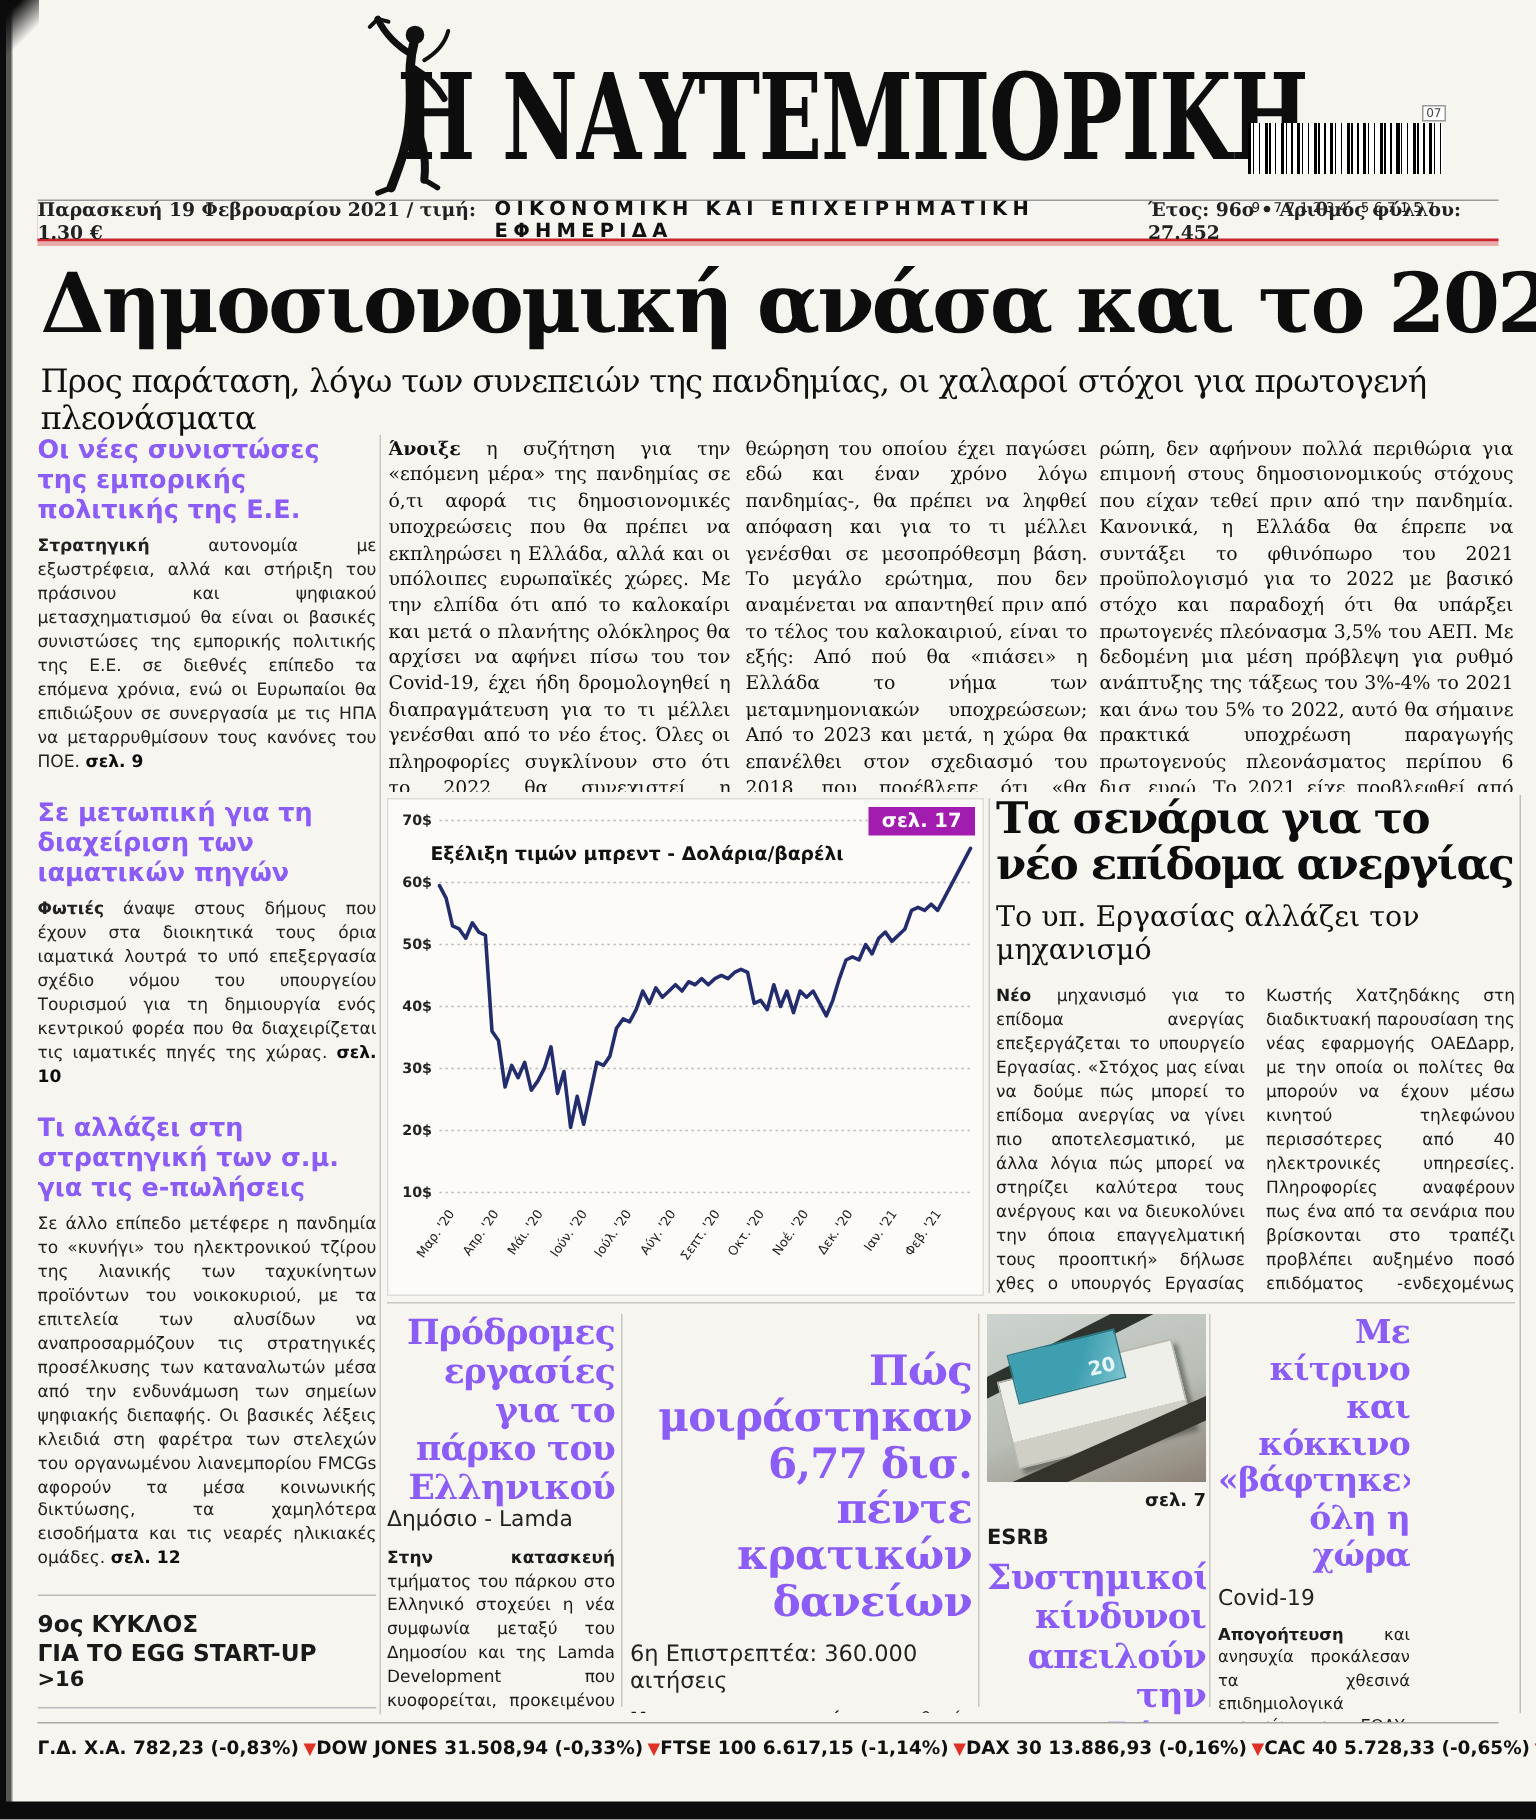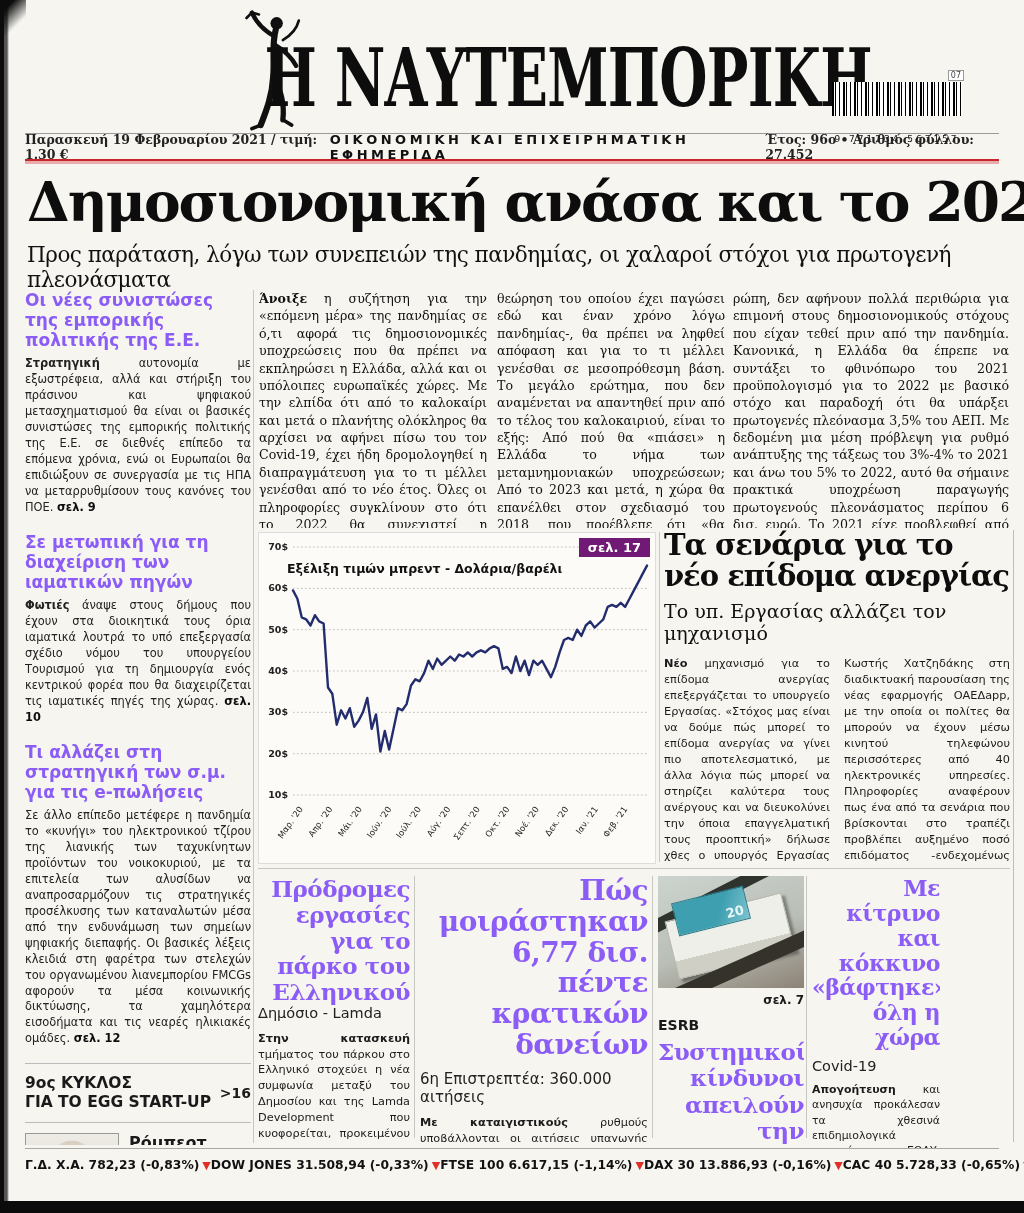--- a/index.html
+++ b/index.html
@@ -36,37 +36,37 @@
             font-size:21.5px;color:#111;letter-spacing:-0.5px;}
   
   .vline{position:absolute;width:1px;background:#c7c7c2;}
   .hline{position:absolute;height:1px;background:#c7c7c2;}
   .sidebar{position:absolute;left:25px;top:290px;width:226px;height:855px;overflow:hidden;}
   .sb-title{font-size:17px;font-weight:bold;line-height:1.18;color:#8b5cf6;white-space:pre-line;}
   .sb-body{font-size:11.4px;line-height:1.4;color:#222;text-align:justify;margin-top:6px;}
   .sb-item{margin-bottom:16px;}
   .sb-rule{border:0;border-top:1px solid #bbb;margin:10px 0;}
   .pageref{font-weight:bold;color:#0d0d0d;}
-  .egg{display:flex;justify-content:space-between;align-items:center;}
+  .egg{display:flex;justify-content:space-between;align-items:flex-start;flex-direction:column;}
   .egg-title{font-size:15.5px;font-weight:bold;line-height:1.2;white-space:pre-line;}
   .egg-ref{font-size:14px;font-weight:bold;}
   .skid{display:flex;gap:10px;}
   .skid-photo{width:92px;height:92px;flex:0 0 auto;border:1px solid #9a9a92;
       background:
         radial-gradient(circle at 50% 30%, #d9cfc2 0 26%, transparent 27%),
         radial-gradient(circle at 50% 78%, #4a4a4a 0 38%, transparent 39%),
         linear-gradient(180deg,#efece6 0%,#d8d4cd 60%,#8d8d8d 100%);}
   .skid-name{font-size:16px;font-weight:bold;}
   
   .art-col{position:absolute;top:290px;height:238px;overflow:hidden;font-family:"DejaVu Serif",serif;
            font-size:12.6px;line-height:1.38;text-align:justify;color:#111;}
   
   .chart-box{position:absolute;left:258px;top:532px;width:396px;height:330px;background:#fcfbf8;
              border:1px solid #ddd;}
-  .chart-badge{position:absolute;top:5px;right:5px;background:#701a75;color:#fff;font-weight:bold;
+  .chart-badge{position:absolute;top:5px;right:5px;background:#a21caf;color:#fff;font-weight:bold;
                font-size:13px;padding:2px 9px;}
   .chart-title{position:absolute;top:28px;left:28px;font-size:12.5px;font-weight:bold;color:#111;}
   .chart-overlay{position:absolute;top:158px;right:10px;width:270px;text-align:right;font-weight:bold;
                  font-size:27px;line-height:1.18;color:#0d0d0d;white-space:pre-line;letter-spacing:-0.5px;}
   
   .unemp{position:absolute;left:664px;top:530px;width:346px;height:332px;overflow:hidden;}
   .unemp-hl{font-family:"DejaVu Serif",serif;font-weight:bold;font-size:29px;line-height:1.07;
             letter-spacing:-1px;color:#0d0d0d;}
   .unemp-sub{font-family:"DejaVu Serif",serif;font-size:19px;color:#111;margin-top:8px;}
   .unemp-body{margin-top:12px;font-size:11.3px;line-height:1.42;text-align:justify;color:#1b1b1b;
@@ -217,21 +217,21 @@
   <div class="hline" style="left:258px;top:868px;width:752px;"></div>
 
   <div class="colA">
     <div class="bot-hl" style="font-size:23px;line-height:1.12;">Πρόδρομες εργασίες για το πάρκο του Ελληνικού</div>
     <div class="kicker" style="">Δημόσιο - Lamda</div>
     <div class="bot-body" style="margin-top:10px;"><b>Στην κατασκευή</b><span> τμήματος του πάρκου στο Ελληνικό στοχεύει η νέα συμφωνία μεταξύ του Δημοσίου και της Lamda Development που κυοφορείται, προκειμένου η εταιρεία που θα αναπτύξει το πρώην αεροδρόμιο να ξεκινήσει την ανάπλαση μιας περιοχής 70 στρεμμάτων. </span></div>
   </div>
   <div class="vline" style="left:414px;top:876px;height:262px;"></div>
 
   <div class="colB">
-    <div class="bot-hl" style="font-size:28px;line-height:1.1;">Πώς μοιράστηκαν 6,77 δισ. πέντε κρατικών δανείων</div>
+    <div class="bot-hl" style="font-size:28px;line-height:1.1;margin-top:23px;">Πώς μοιράστηκαν 6,77 δισ. πέντε κρατικών δανείων</div>
     <div class="kicker" style="margin-top:9px;font-size:15px;">6η Επιστρεπτέα: 360.000 αιτήσεις</div>
     <div class="bot-body" style="margin-top:9px;"><b>Με καταιγιστικούς</b><span> ρυθμούς υποβάλλονται οι αιτήσεις υπαγωγής στην 6η επιστρεπτέα προκαταβολή από επιχειρήσεις που πλήττονται από το lockdown. Οι αιτήσεις ξεπέρασαν ήδη τις 360.000, ενώ απομένουν 4 μέρες μέχρι τη λήξη της προθεσμίας. Την ίδια ώρα, οι ενισχύσεις που χορηγήθηκαν μέσω των πρώτων πέντε κύκλων της επιστρεπτέας προκαταβολής έφθασαν τα 6,77 δισ. ευρώ και ο συνολικός αριθμός των επιχειρήσεων που επωφελήθηκαν τουλάχιστον μία φορά ανήλθε σε 544.591. </span></div>
   </div>
   <div class="vline" style="left:652px;top:876px;height:262px;"></div>
 
   <div class="colC">
     <div class="euro-photo">
       <div class="euro-strap1"></div>
       <div class="euro-stack"></div>
       <div class="euro-note20">20</div>

